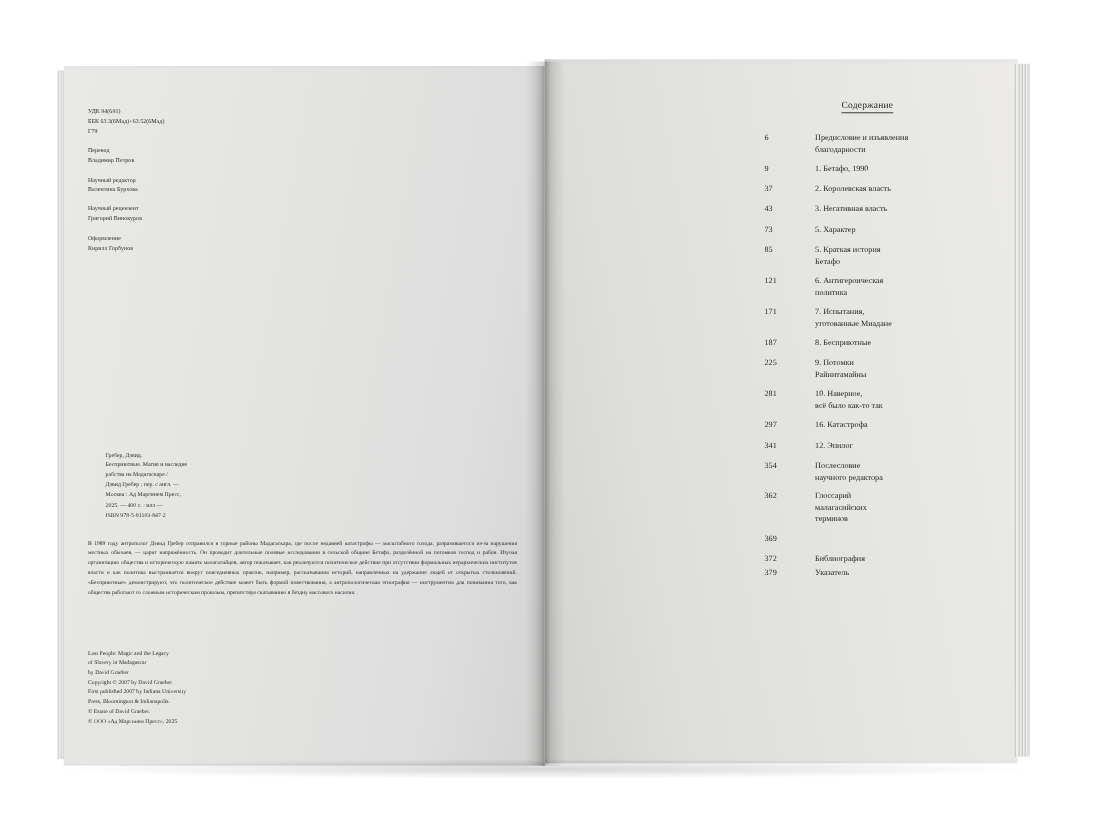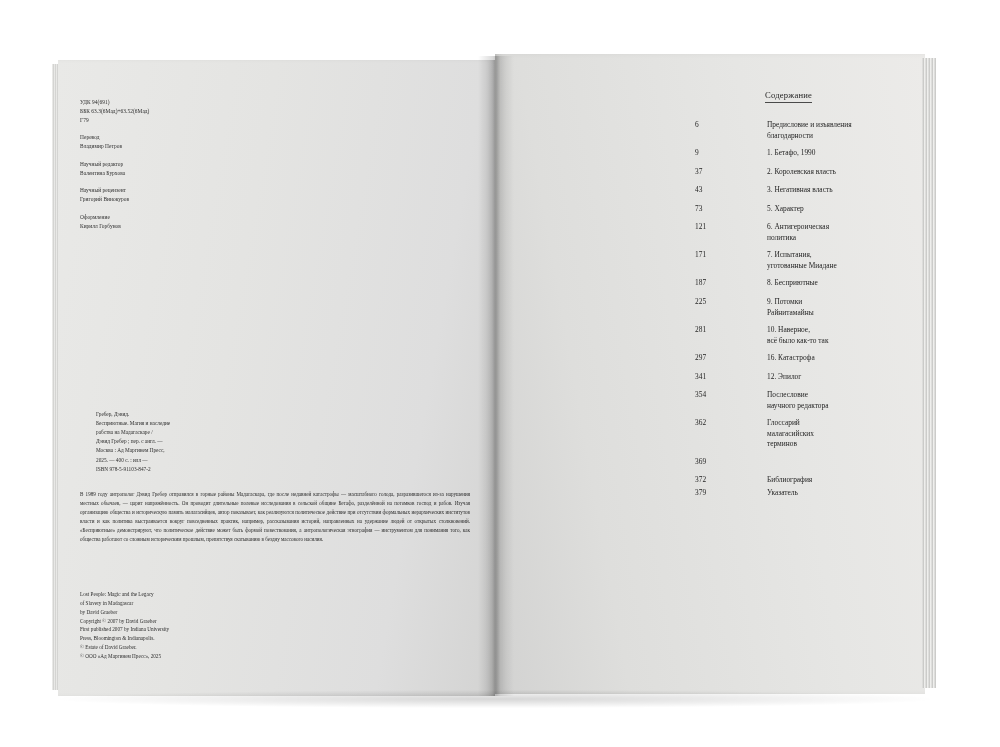--- a/index.html
+++ b/index.html
@@ -174,21 +174,21 @@
     position: absolute;
     left: 0;
     top: 0;
     width: 30px;
     text-align: left;
     font-size: 7.4px;
     color: #1f1f1f;
   }
   .toc-label {
     display: block;
-    margin-left: 72px;
+    margin-left: 46px;
     font-size: 7.4px;
     line-height: 1.42;
     color: #1f1f1f;
     white-space: pre-line;
   }
   .toc-row.two { margin-bottom: 7.0px; }
   .toc-row.tight { margin-bottom: 2.5px; }
 </style>
 </head>
 <body>
@@ -267,20 +267,25 @@
         </div>
         <div class="toc-row">
           <span class="toc-page">43</span>
           <span class="toc-label">3. Негативная власть</span>
         </div>
         <div class="toc-row">
           <span class="toc-page">73</span>
           <span class="toc-label">5. Характер</span>
         </div>
         <div class="toc-row two">
+          <span class="toc-page">85</span>
+          <span class="toc-label">5. Краткая история
+Бетафо</span>
+        </div>
+        <div class="toc-row two">
           <span class="toc-page">121</span>
           <span class="toc-label">6. Антигероическая
 политика</span>
         </div>
         <div class="toc-row two">
           <span class="toc-page">171</span>
           <span class="toc-label">7. Испытания,
 уготованные Миадане</span>
         </div>
         <div class="toc-row">

